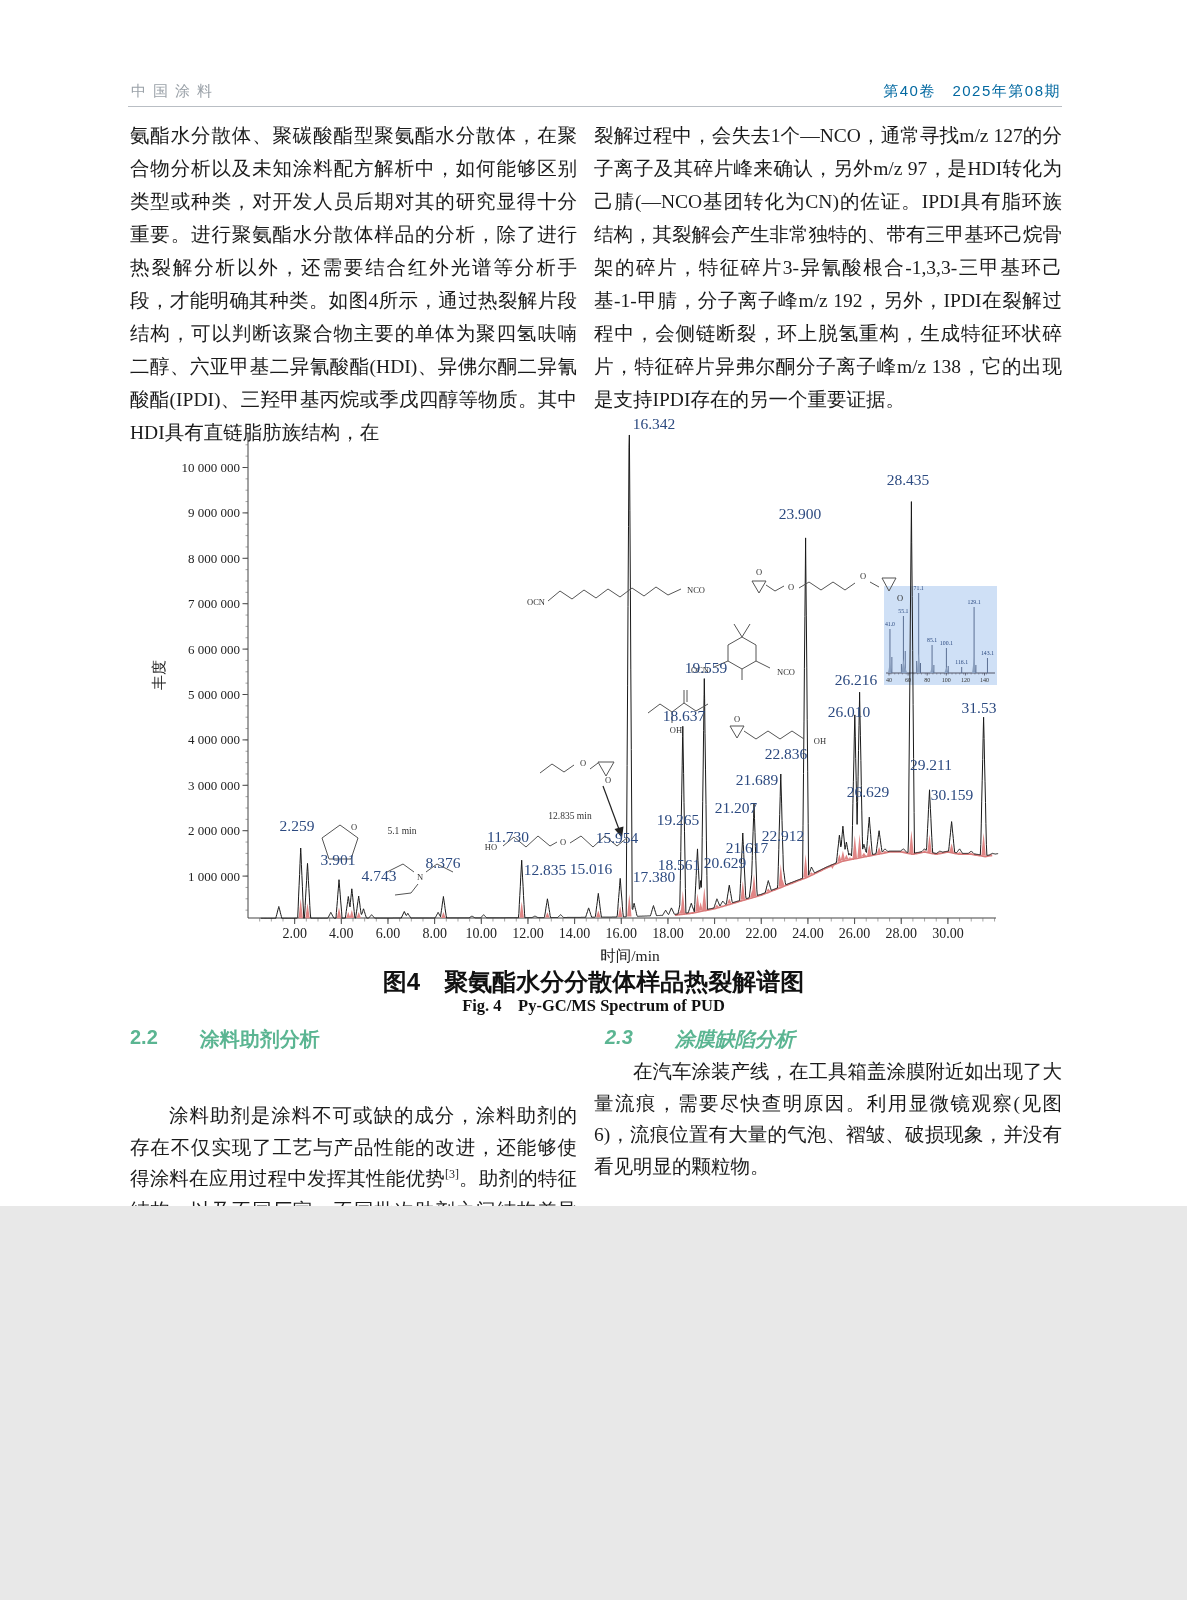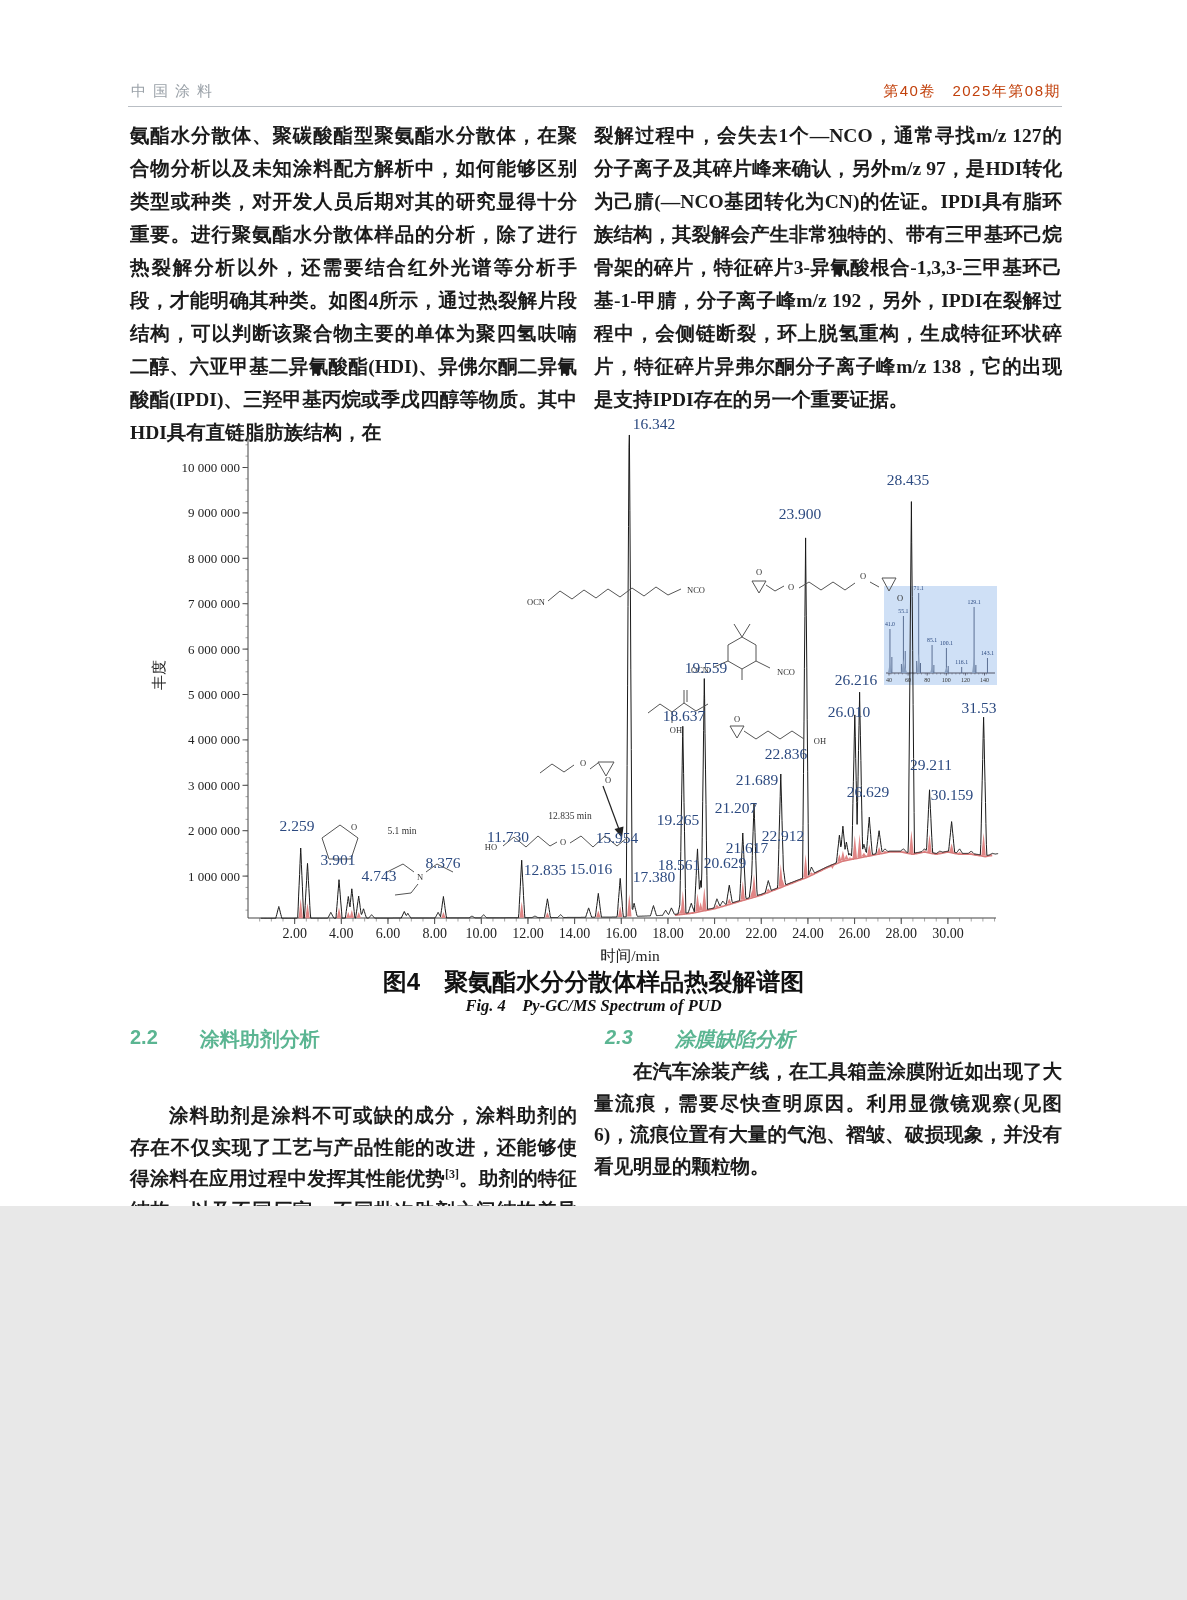--- a/index.html
+++ b/index.html
@@ -1,31 +1,31 @@
 <!DOCTYPE html>
 <html><head>
 <meta charset="utf-8">
 <style>
   html,body{margin:0;padding:0;background:#e8e8e8;}
   .page{position:relative;width:1187px;height:1206px;background:#ffffff;overflow:hidden;
         font-family:"Liberation Serif",serif;color:#1b1b1b;}
   .hdr-left{position:absolute;left:131px;top:82px;font-family:"Liberation Sans",sans-serif;
         font-size:15px;color:#9aa1a8;letter-spacing:7px;}
   .hdr-right{position:absolute;right:126px;top:82px;font-family:"Liberation Sans",sans-serif;
-        font-size:15px;color:#c2410c;letter-spacing:1.5px;}
+        font-size:15px;color:#0369a1;letter-spacing:1.5px;}
   .hdr-rule{position:absolute;left:128px;right:125px;top:106px;border-top:1.5px solid #b9bec4;}
   .col{position:absolute;font-family:"Liberation Serif",serif;font-size:19.5px;
-        line-height:33px;text-align:justify;text-justify:inter-ideograph;font-weight:bold;}
+        line-height:33px;text-align:justify;text-justify:inter-ideograph;}
   #intro-left{left:130px;top:119px;width:447px;}
   #intro-right{left:594px;top:119px;width:468px;}
   #chart-wrap{position:absolute;left:140px;top:413px;width:880px;height:557px;}
   .cap-zh{position:absolute;left:0;right:0;top:966px;text-align:center;
         font-family:"Liberation Sans",sans-serif;font-weight:bold;font-size:24px;color:#111;}
   .cap-en{position:absolute;left:0;right:0;top:995px;text-align:center;
-        font-family:"Liberation Serif",serif;font-weight:bold;font-size:16.5px;color:#111;font-style:italic;}
+        font-family:"Liberation Serif",serif;font-weight:bold;font-size:16.5px;color:#111;}
   .sec-h{position:absolute;display:flex;gap:42px;font-family:"Liberation Sans",sans-serif;
         font-weight:bold;font-size:20px;color:#5bb592;}
   #h22{left:130px;top:1026px;} #h23{left:605px;top:1026px;font-style:italic;}
   .body-col{line-height:31.5px;}
   #s22-body{left:130px;top:1100px;width:447px;}
   #s23-body{left:594px;top:1056px;width:468px;}
   .para{margin:0;text-indent:2em;}
   .noindent{text-indent:0;}
   sup{font-size:12px;line-height:0;}
   #pg-num{position:absolute;left:133px;top:1502px;font-size:21px;color:#b91c1c;}

